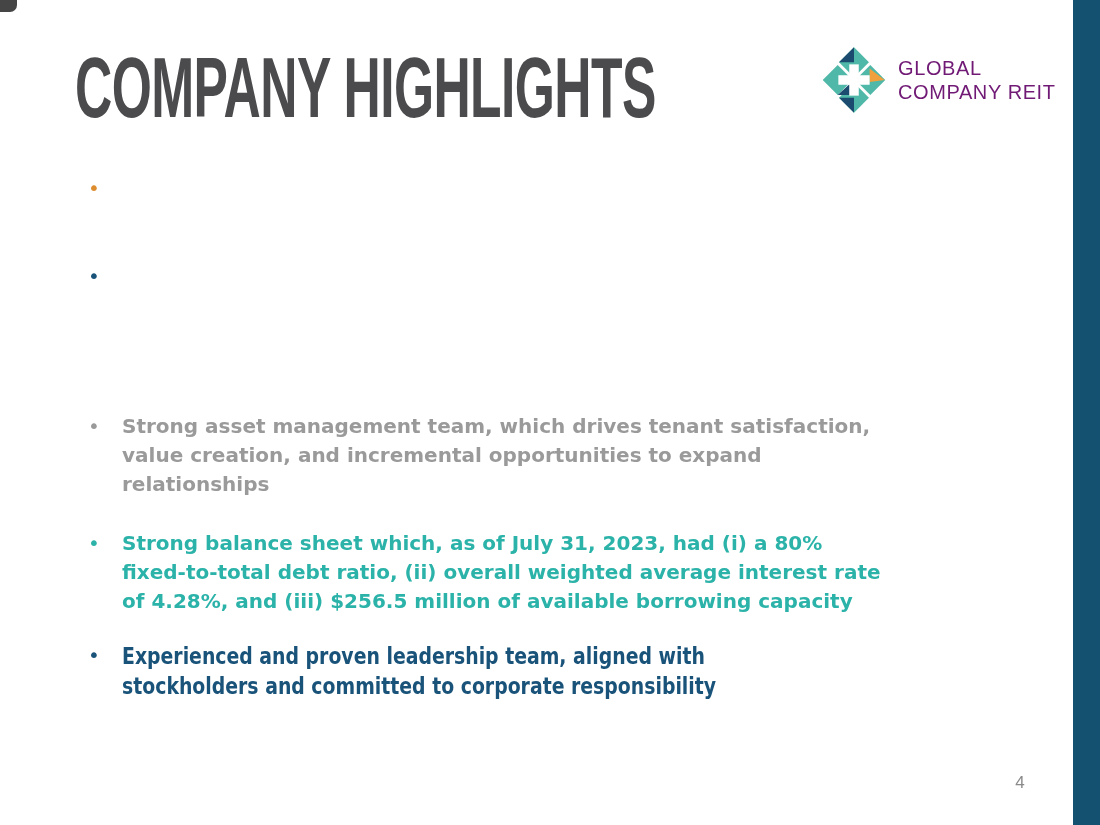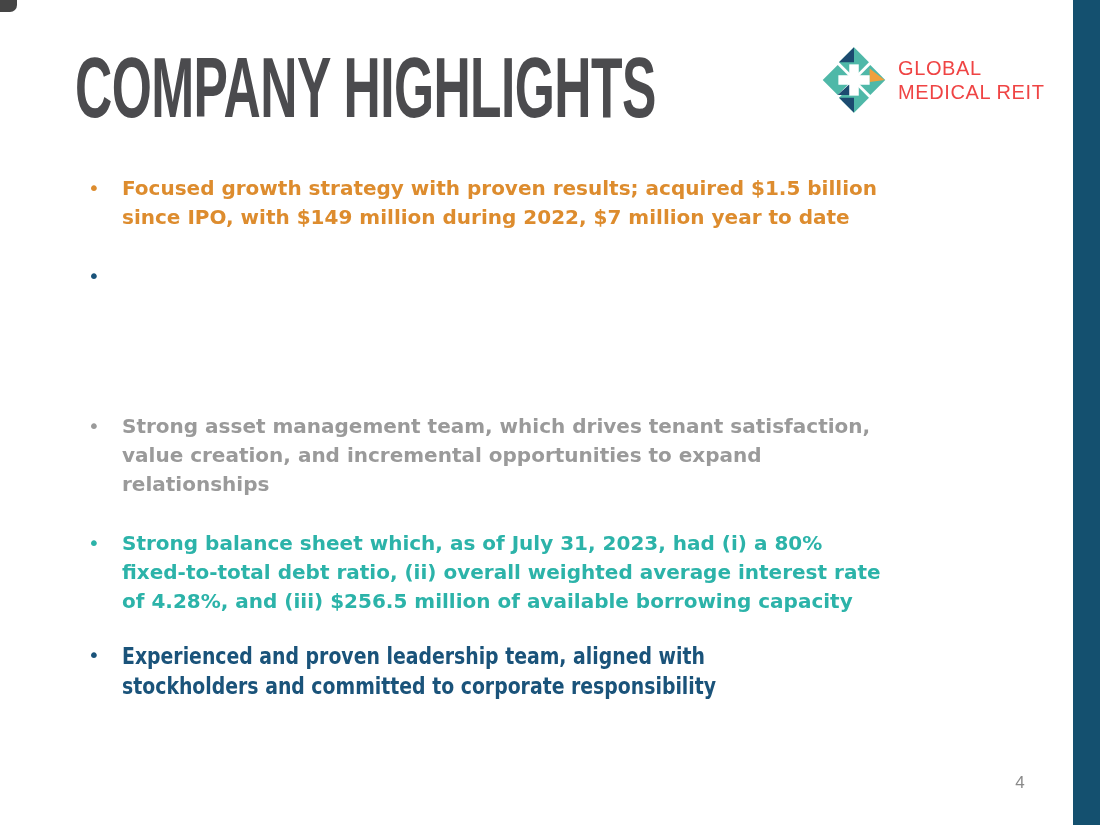--- a/index.html
+++ b/index.html
@@ -43,21 +43,21 @@
     display: flex; align-items: center;
   }
   .logo-mark { width: 68px; height: 68px; }
   .logo-text {
     margin-left: 10px;
     font-family: "Liberation Sans", sans-serif;
     font-weight: 400;
     font-size: 20px;
     line-height: 24px;
     letter-spacing: 0.6px;
-    color: #ef4444;
+    color: #701a75;
   }
 
   
   .bullet-list { position: absolute; left: 0; top: 0; width: 1100px; height: 825px; }
   .bullet {
     position: absolute; left: 84px;
     display: flex; align-items: flex-start;
     width: 870px;
   }
   .bullet:nth-child(1) { top: 174px; }
@@ -113,29 +113,27 @@
     <polygon class="fill-teal" points="50,54 72,76 50,98 28,76" fill="#4FB8A8"></polygon>
     <polygon class="fill-navy" points="50,2 28,24 50,24" fill="#1C4B70"></polygon>
     <polygon class="fill-navy" points="26,72 48,52 48,72" fill="#1C4B70"></polygon>
     <polygon class="fill-navy" points="28,76 50,76 50,98" fill="#1C4B70"></polygon>
     <polygon class="fill-orange" points="73,33 95,50 73,53" fill="#F0A03C"></polygon>
     <rect x="43" y="27" width="14" height="46" fill="#ffffff"></rect>
     <rect x="27" y="43" width="46" height="14" fill="#ffffff"></rect>
   </svg>
   <div class="logo-text">
     <div>GLOBAL</div>
-    <div>MEDICAL REIT</div>
+    <div>COMPANY REIT</div>
   </div>
 </div>
 
 <div class="bullet-list">
     <div class="bullet" style="color: rgb(221, 140, 46);">
       <span class="dot">•</span>
-      <span class="bt">Focused growth strategy with proven results; acquired $1.5 billion
-since IPO, with $149 million during 2022, $7 million year to date</span>
     </div>
     <div class="bullet" style="color: rgb(26, 83, 122);">
       <span class="dot">•</span>
     </div>
     <div class="bullet" style="color: rgb(154, 154, 154);">
       <span class="dot">•</span>
       <span class="bt">Strong asset management team, which drives tenant satisfaction,
 value creation, and incremental opportunities to expand
 relationships</span>
     </div>

